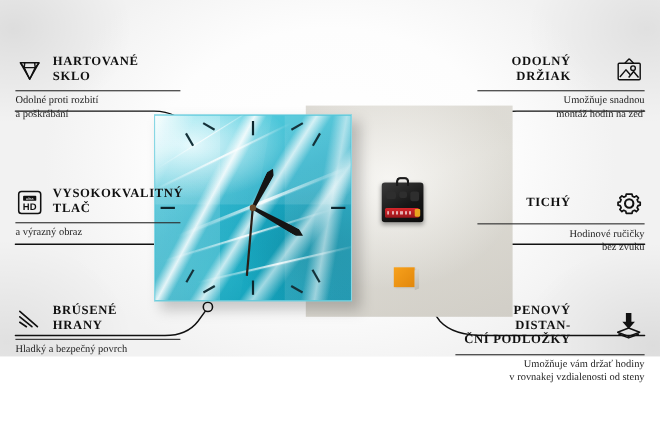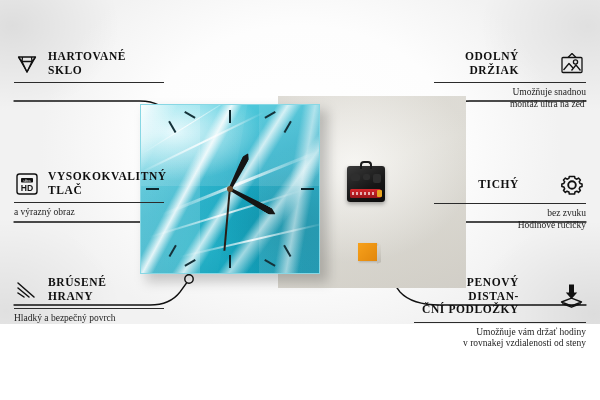--- a/index.html
+++ b/index.html
@@ -283,20 +283,24 @@
           <path d="M8,9.5 L13,20 L18,9.5"></path>
           <path d="M8.5,5 L8,9.5 M17.5,5 L18,9.5"></path>
         </g>
       </svg>
       <div class="ttl">
         <div>HARTOVANÉ</div>
         <div>SKLO</div>
       </div>
     </div>
     <div class="rule"></div>
+    <div class="desc">
+      <div>Odolné proti rozbití</div>
+      <div>a poškrábání</div>
+    </div>
   </div>
 
   <div class="feat left" style="left:14px; top:170px; width:150px;">
     <div class="head">
       <svg class="ico" width="26" height="26" viewBox="0 0 26 26">
         <rect x="3" y="3" width="20" height="20" rx="2.5" fill="none" stroke="#111" stroke-width="1.4"></rect>
         <rect x="7" y="7" width="12" height="4.6" rx="0.8" fill="#111"></rect>
         <text x="13" y="10.6" font-family="Liberation Sans, sans-serif" font-size="3.6" fill="#fff" text-anchor="middle">ultra</text>
         <text x="13" y="20.2" font-family="Liberation Sans, sans-serif" font-weight="bold" font-size="8.6" fill="#111" text-anchor="middle">HD</text>
       </svg>
@@ -343,40 +347,40 @@
           <rect x="4" y="6.5" width="20" height="15" rx="1"></rect>
           <path d="M5.5,19 L11,12.5 L15,17"></path>
           <path d="M13.5,19.5 L18,14 L22.5,19.5"></path>
           <circle cx="17.5" cy="11" r="2.1"></circle>
         </g>
       </svg>
     </div>
     <div class="rule"></div>
     <div class="desc">
       <div>Umožňuje snadnou</div>
-      <div>montáž ultra na zeď</div>
+      <div>montáž hodin na zeď</div>
     </div>
   </div>
 
   <div class="feat right" style="right:14px; top:172px; width:152px;">
     <div class="head">
       <div class="ttl">
         <div>TICHÝ</div>
       </div>
       <svg class="ico" width="28" height="26" viewBox="0 0 28 26">
         <g fill="none" stroke="#111" stroke-width="1.9" stroke-linejoin="round">
           <path d="M14,3.2 l3.2,0 l0.5,2.4 l2.3,1.0 l2.0,-1.4 l2.3,2.3 l-1.4,2.0 l1.0,2.3 l2.4,0.5 l0,3.2 l-2.4,0.5 l-1.0,2.3 l1.4,2.0 l-2.3,2.3 l-2.0,-1.4 l-2.3,1.0 l-0.5,2.4 l-3.2,0 l-3.2,0 l-0.5,-2.4 l-2.3,-1.0 l-2.0,1.4 l-2.3,-2.3 l1.4,-2.0 l-1.0,-2.3 l-2.4,-0.5 l0,-3.2 l2.4,-0.5 l1.0,-2.3 l-1.4,-2.0 l2.3,-2.3 l2.0,1.4 l2.3,-1.0 l0.5,-2.4 Z" transform="scale(0.82) translate(3.0,2.2)"></path>
           <circle cx="14" cy="13" r="3.8"></circle>
         </g>
       </svg>
     </div>
     <div class="rule"></div>
     <div class="desc">
+      <div>Hodinové ručičky</div>
       <div>bez zvuku</div>
-      <div>Hodinové ručičky</div>
     </div>
   </div>
 
   <div class="feat right" style="right:14px; top:276px; width:172px;">
     <div class="head">
       <div class="ttl">
         <div>PENOVÝ DISTAN-</div>
         <div>ČNÍ PODLOŽKY</div>
       </div>
       <svg class="ico" width="28" height="28" viewBox="0 0 28 28">

